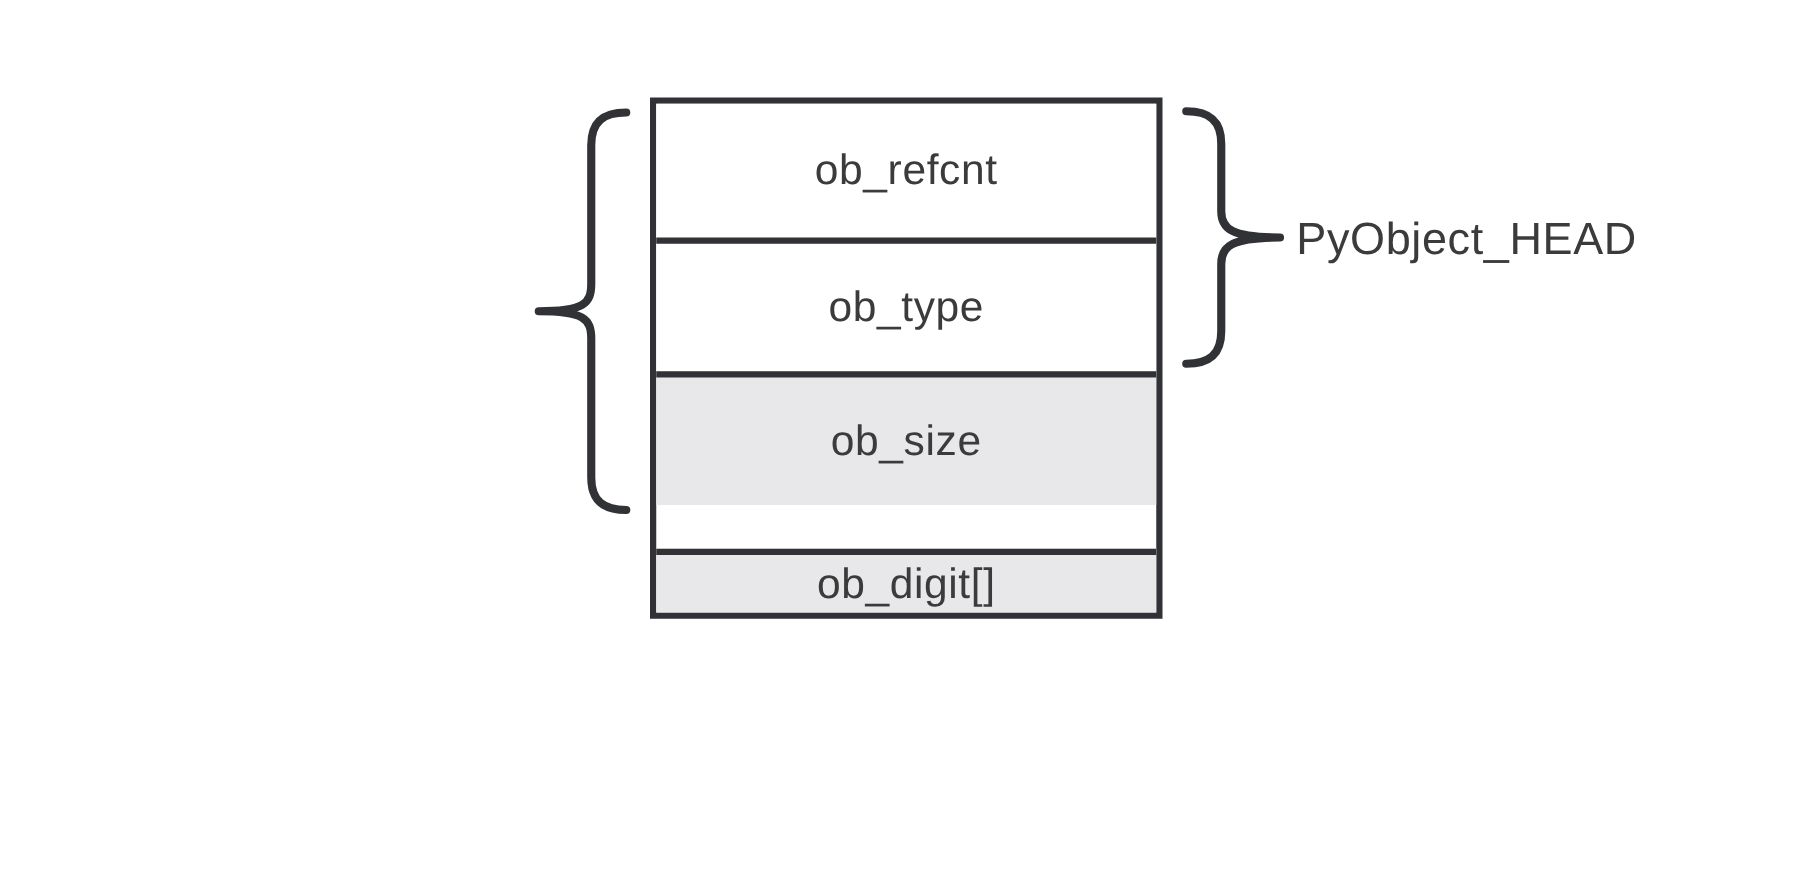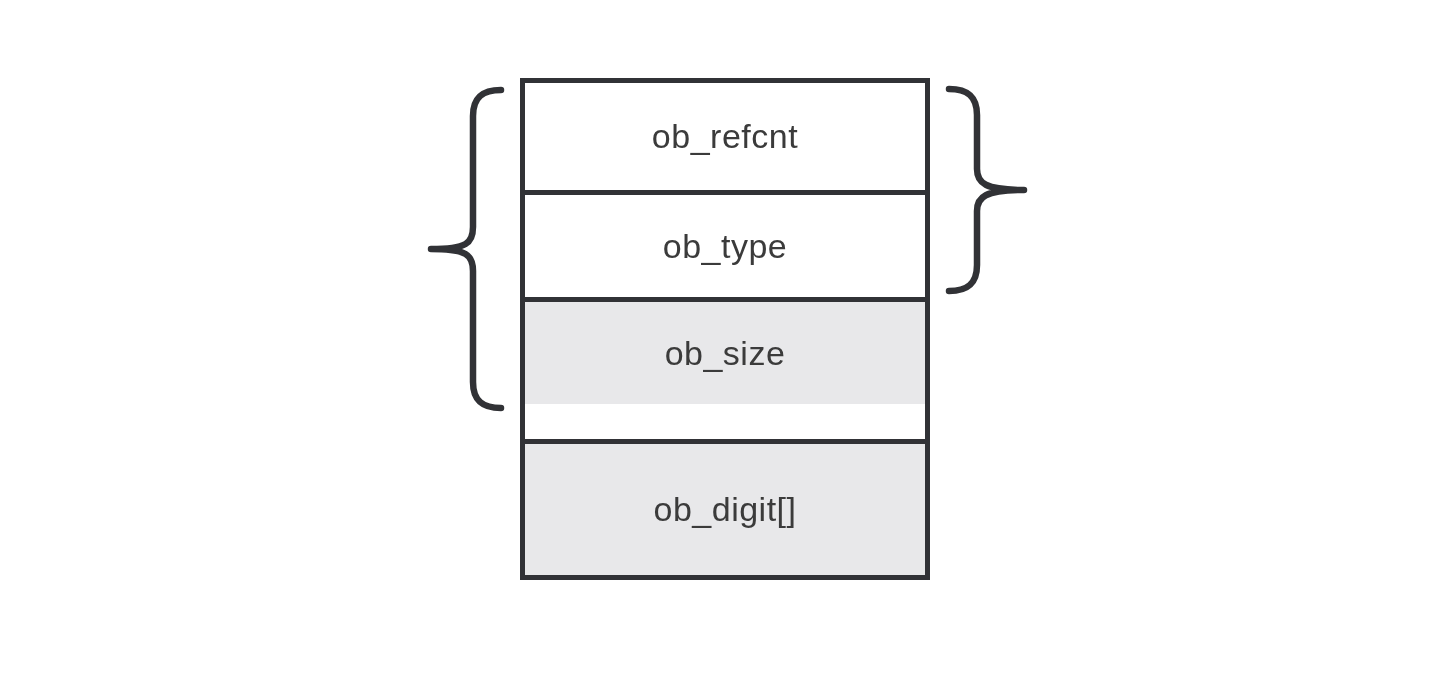--- a/index.html
+++ b/index.html
@@ -15,21 +15,21 @@
     background:var(--bg);
     font-family:"Liberation Sans","DejaVu Sans",sans-serif;
     color:var(--text);
     position:relative;
     overflow:hidden;
   }
   .canvas{position:absolute;inset:0;}
   .struct-table{
     position:absolute;
     left:520px;top:78px;
-    width:410px;height:502px;
+    width:410px;height:417px;
     box-sizing:border-box;
     border:5px solid var(--stroke);
     background:var(--row-plain);
     display:flex;flex-direction:column;
   }
   .row{
     box-sizing:border-box;
     display:flex;align-items:center;justify-content:center;
     font-size:34px;
     letter-spacing:0.5px;
@@ -97,14 +97,15 @@
              C 473 401 483 408 501 408"></path>
     <path d="M 949 89
              C 967 89 977 96 977 115
              L 977 169
              C 977 183 985 190 1024 190
              C 985 190 977 197 977 211
              L 977 265
              C 977 284 967 291 949 291"></path>
   </svg>
 
+  <div class="label label-right">PyObject_HEAD</div>
 
 </div>
 
 </body></html>

